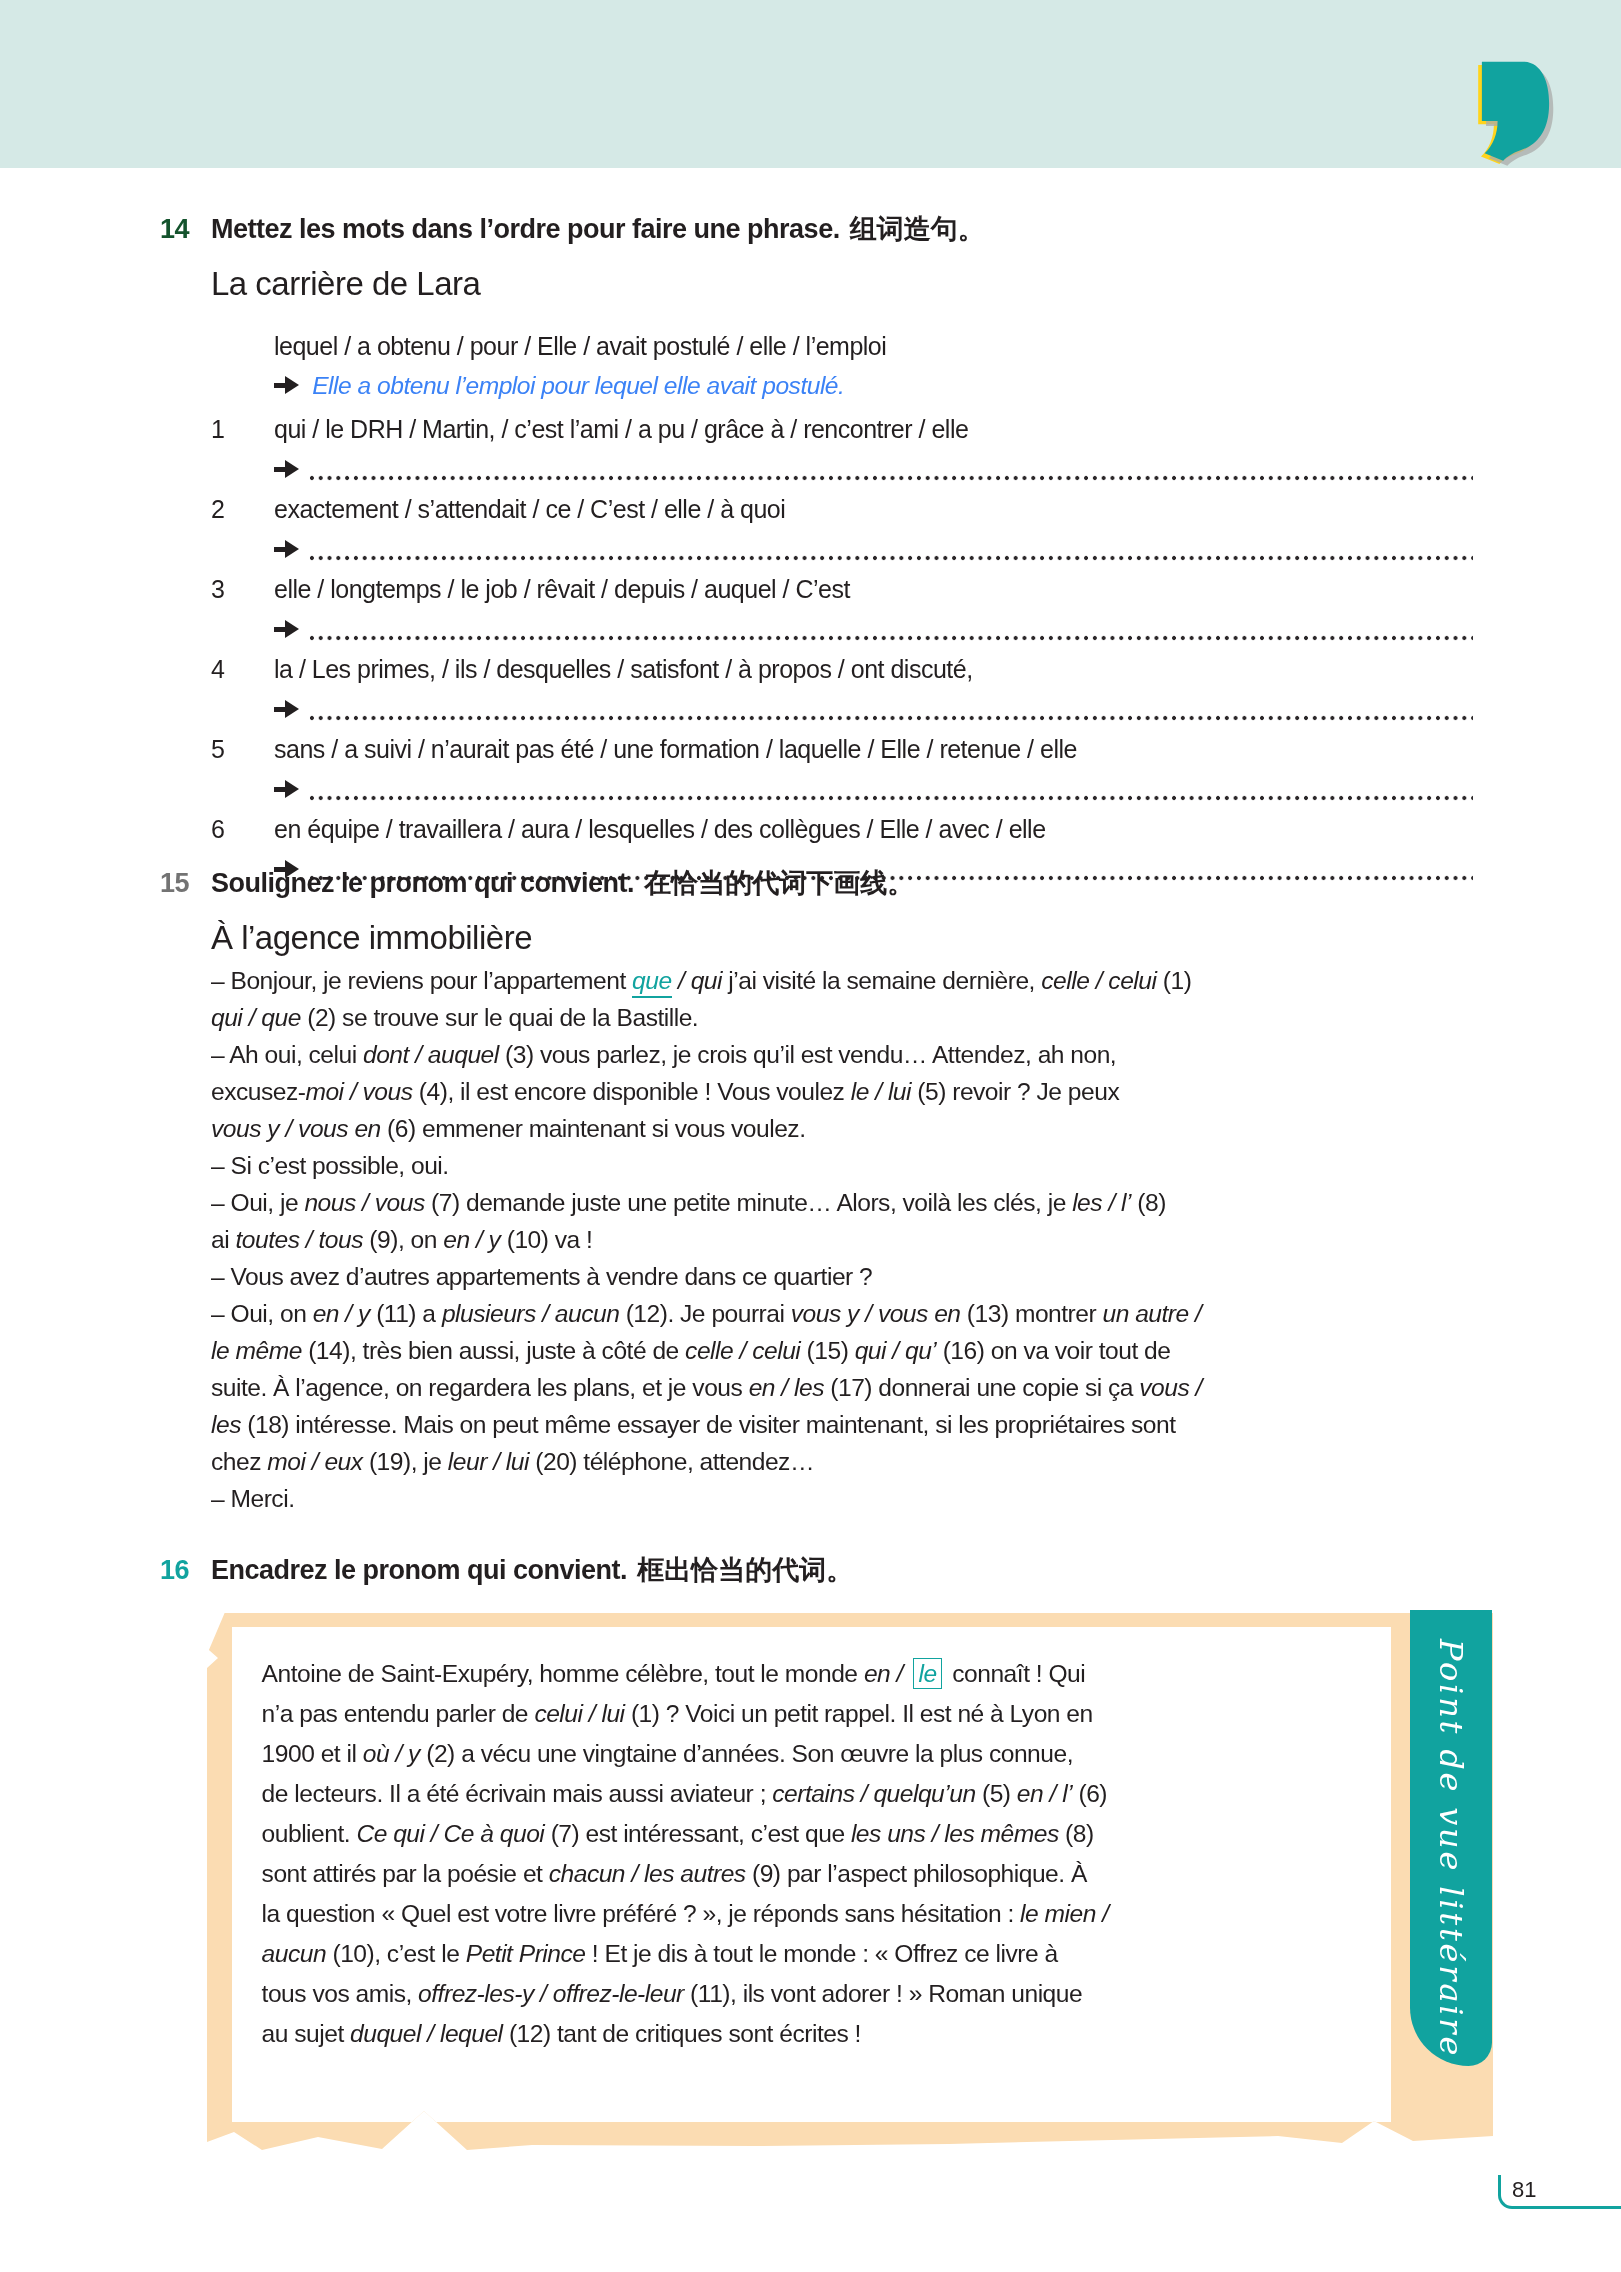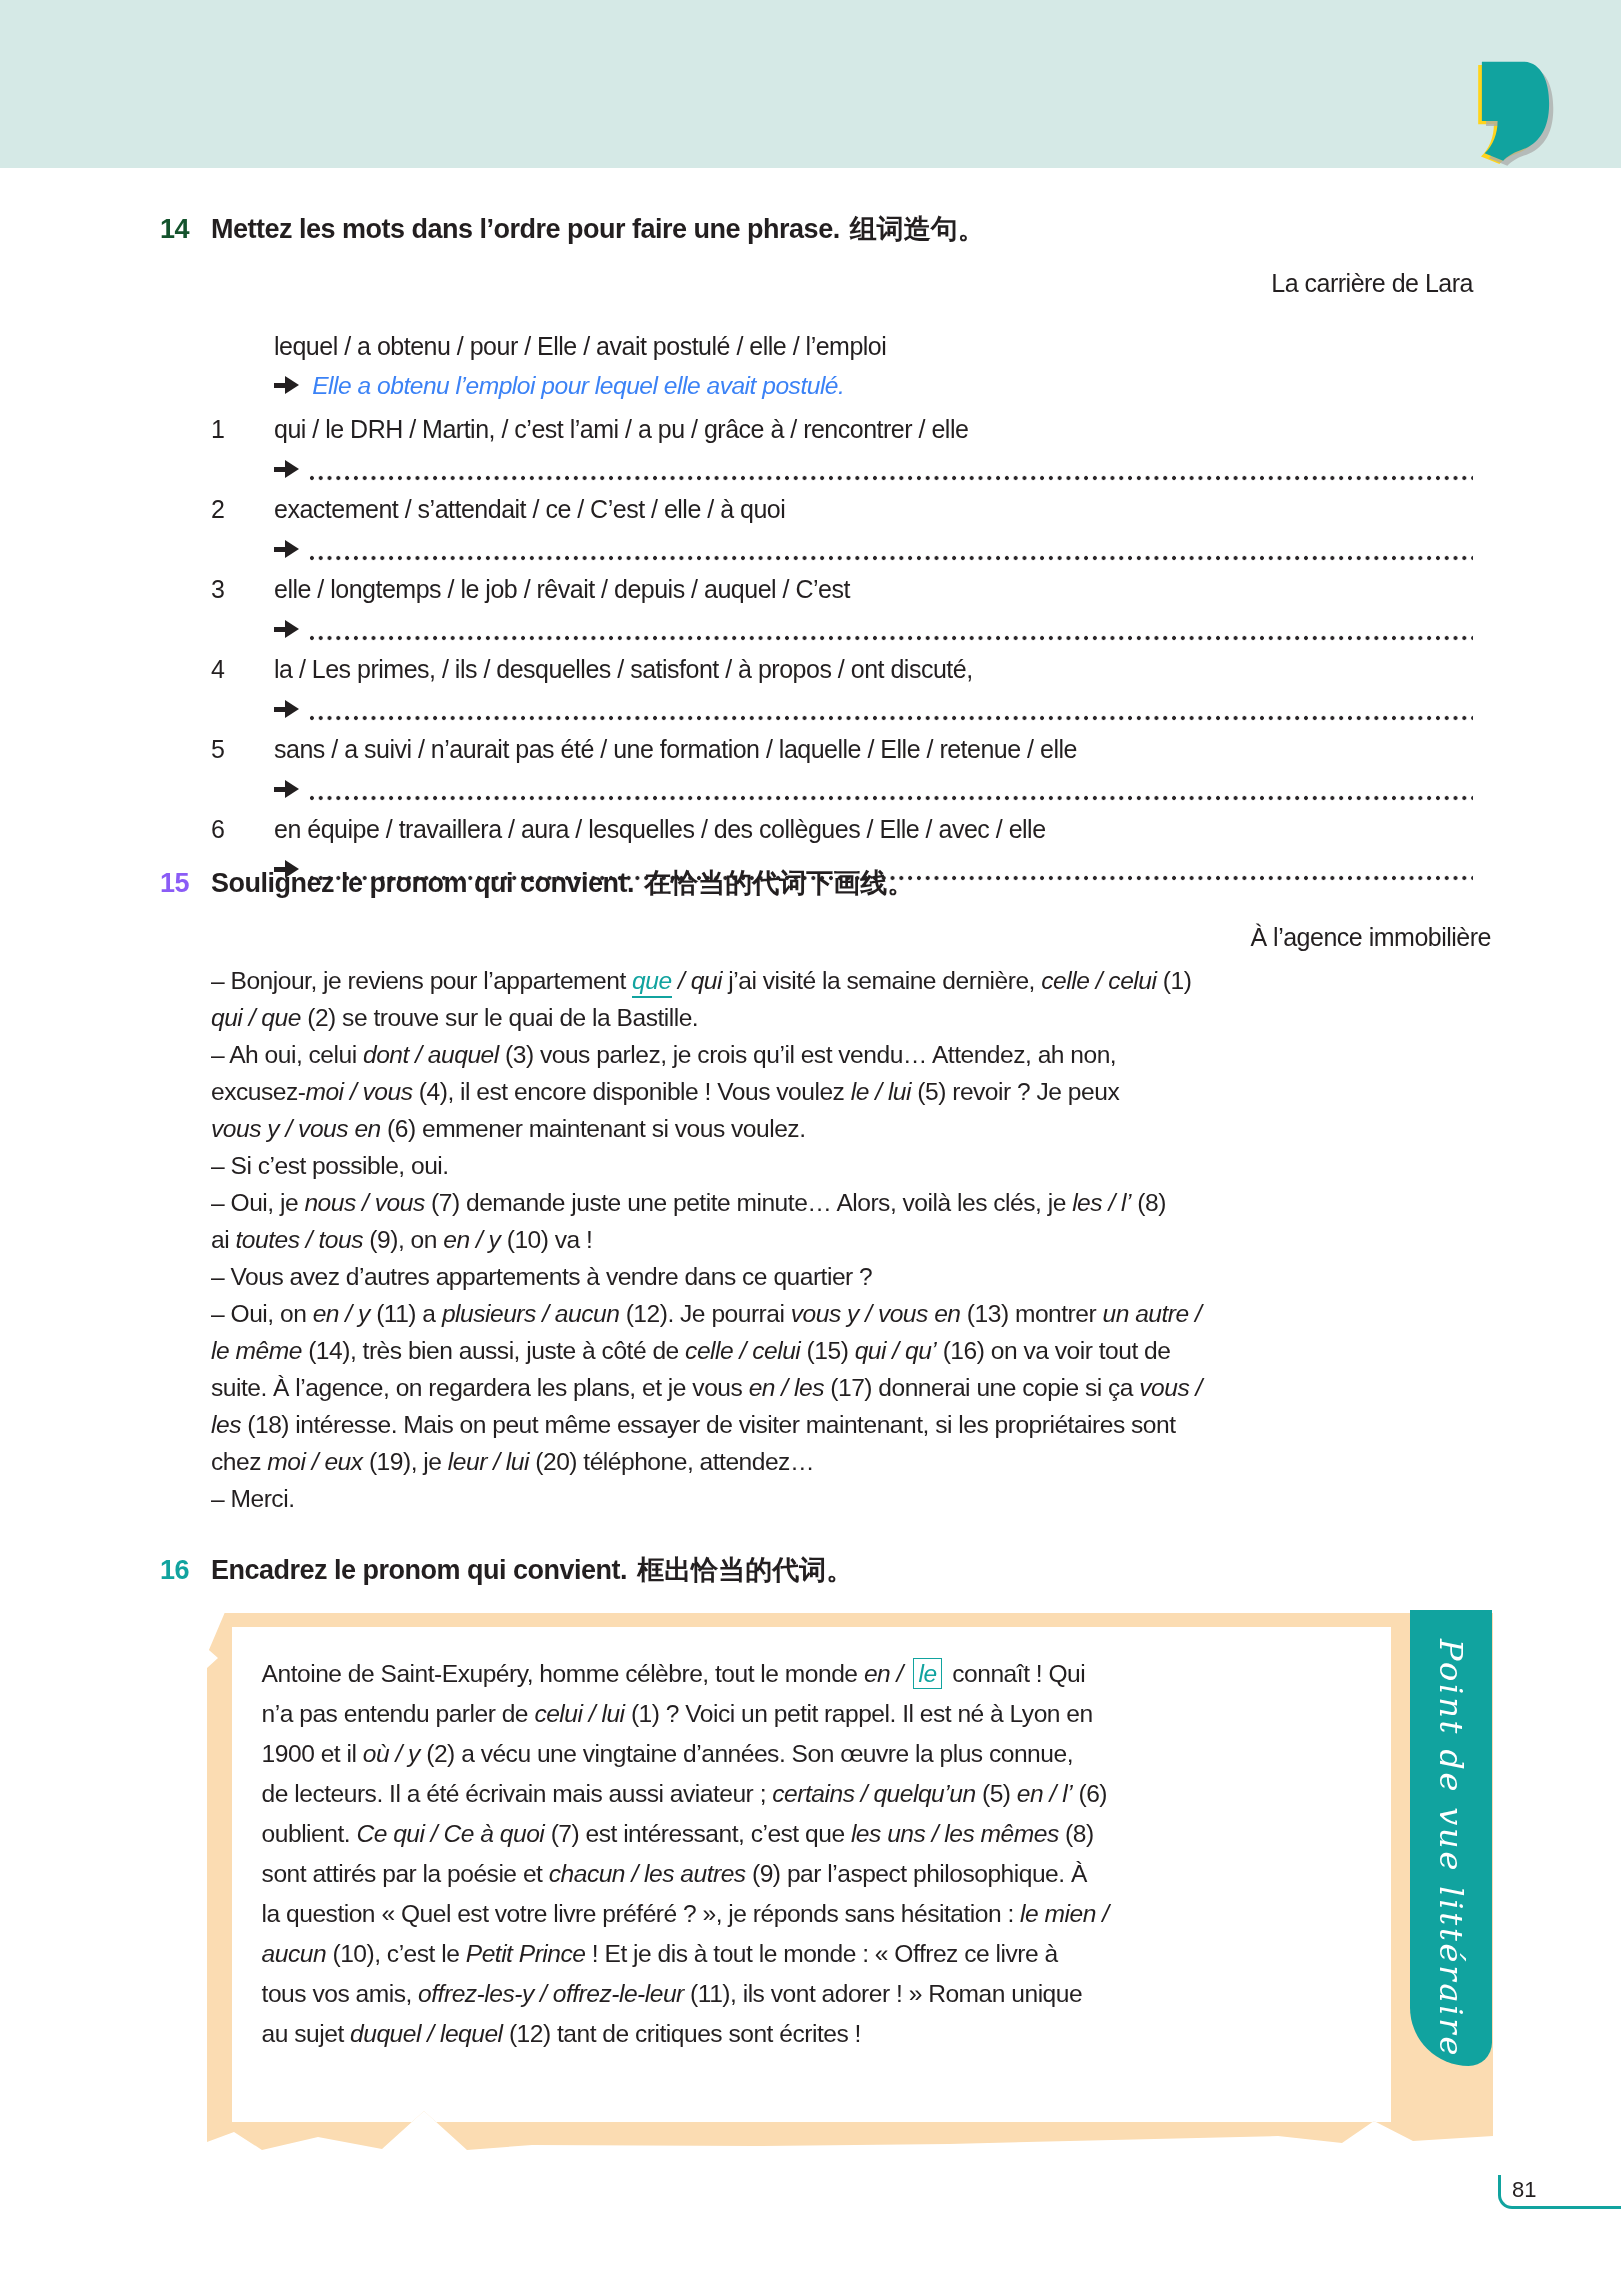--- a/index.html
+++ b/index.html
@@ -8,21 +8,21 @@
         font-size:24.6px;letter-spacing:-0.5px;}
   
   .band{position:absolute;left:0;top:0;width:1621px;height:168px;}
   .comma{position:absolute;left:1478px;top:58px;width:79px;height:111px;}
   
   .exsec{position:absolute;left:160px;}
   .exhead{display:flex;align-items:flex-start;font-weight:bold;font-size:27px;line-height:1.12;letter-spacing:-0.5px;}
   .exnum{width:51px;flex:none;}
   .zh{margin-left:10.2px;letter-spacing:0;}
   
-  .sub{margin:20.4px 0 4.6px 51px;font-size:25px;line-height:37px;text-align:right;}
+  .sub{margin:20.4px 0 4.6px 51px;font-size:33px;line-height:37px;}
   .tokline{margin-left:114px;font-size:25px;line-height:40px;margin-top:24px;}
   .ansrow{margin-left:114px;display:flex;align-items:center;line-height:40px;}
   .answer{font-style:italic;margin-left:10.2px;}
   .items{margin-top:3.7px;}
   .trow{display:flex;margin-left:51px;font-size:25px;line-height:40px;}
   .inum{width:63px;flex:none;}
   .arow{display:flex;margin-left:114px;height:40px;}
   .arrow{position:relative;display:inline-block;width:28px;height:40px;flex:none;}
   .arrow::before{content:"";position:absolute;left:0;top:17.6px;width:12px;height:5.1px;background:#231f20;}
   .arrow::after{content:"";position:absolute;left:11px;top:10.7px;border-left:14px solid #231f20;
@@ -142,21 +142,21 @@
           <div class="arow">
             <span class="arrow"></span>
             <span class="dots"></span>
           </div>
         </div>
       </div>
   </section>
 
   <section class="exsec" style="top:868px;width:1331px;">
     <div class="exhead">
-      <span class="exnum teal" style="color: #8b5cf6;">15</span>
+      <span class="exnum teal" style="color: #737373;">15</span>
       <span>
         <span>Soulignez le pronom qui convient.</span><span class="zh">在恰当的代词下画线。</span>
       </span>
     </div>
     <div class="sub">À l’agence immobilière</div>
     <div class="dlg">
         <div class="dline"><span>– Bonjour, je reviens pour l’appartement </span><span class="it ans" style="color: rgb(17, 163, 159); border-color: rgb(17, 163, 159);">que</span><span class="it"> / </span><span class="it">qui</span><span> j’ai visité la semaine dernière, </span><span class="it">celle</span><span class="it"> / </span><span class="it">celui</span><span> (1)</span></div>
         <div class="dline"><span class="it">qui</span><span class="it"> / </span><span class="it">que</span><span> (2) se trouve sur le quai de la Bastille.</span></div>
         <div class="dline"><span>– Ah oui, celui </span><span class="it">dont</span><span class="it"> / </span><span class="it">auquel</span><span> (3) vous parlez, je crois qu’il est vendu… Attendez, ah non,</span></div>
         <div class="dline"><span>excusez-</span><span class="it">moi</span><span class="it"> / </span><span class="it">vous</span><span> (4), il est encore disponible ! Vous voulez </span><span class="it">le</span><span class="it"> / </span><span class="it">lui</span><span> (5) revoir ? Je peux</span></div>

